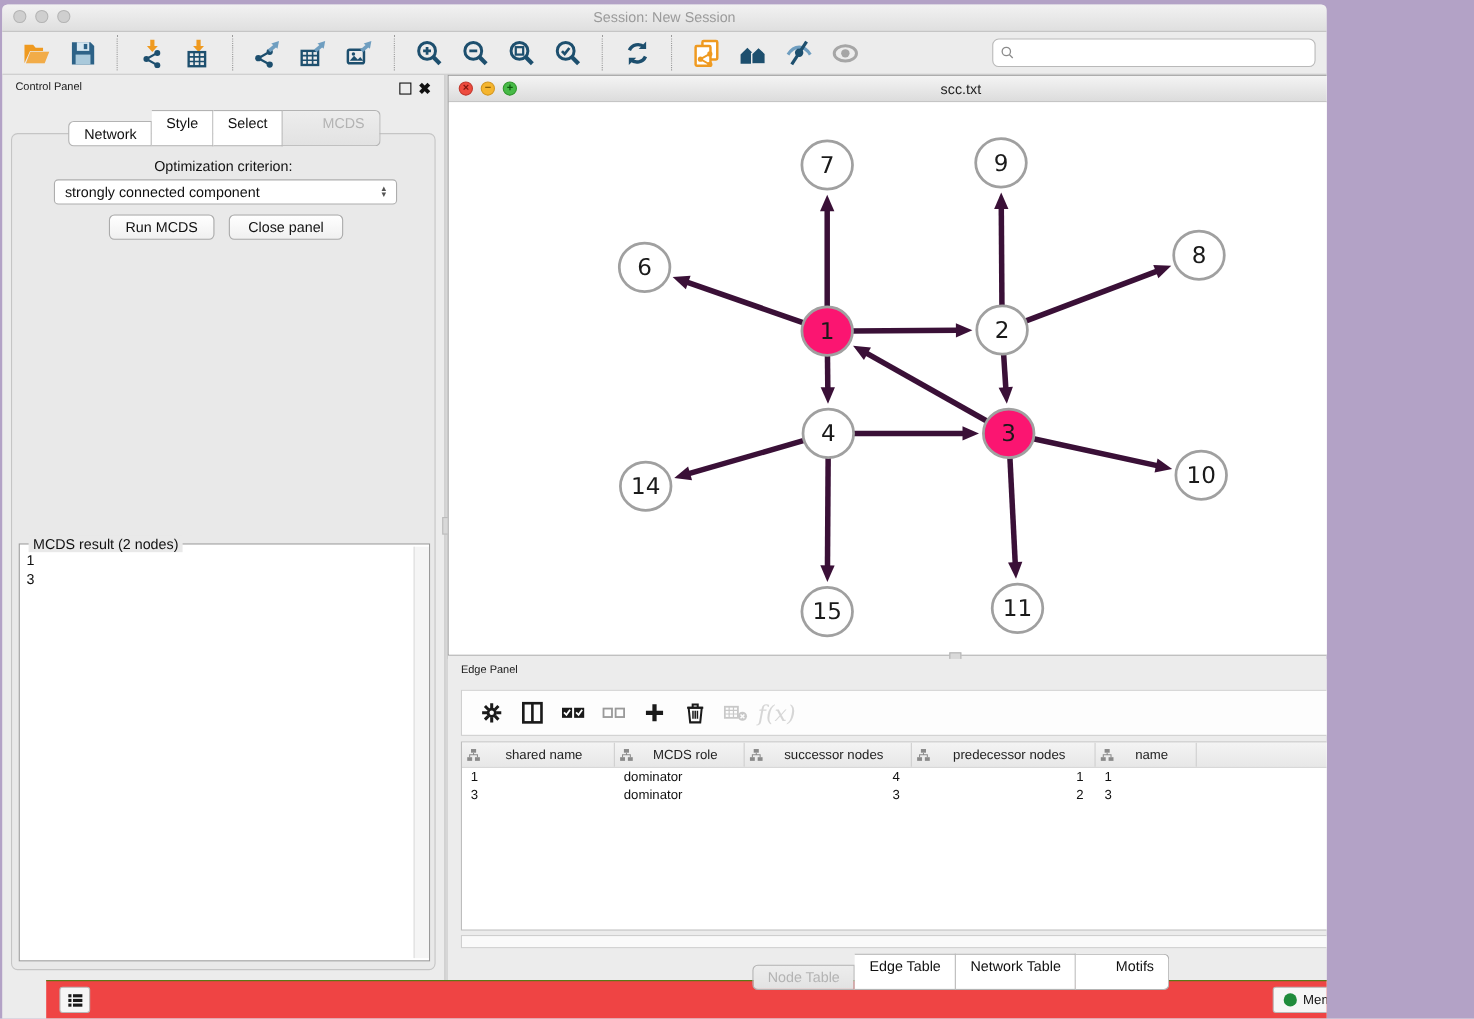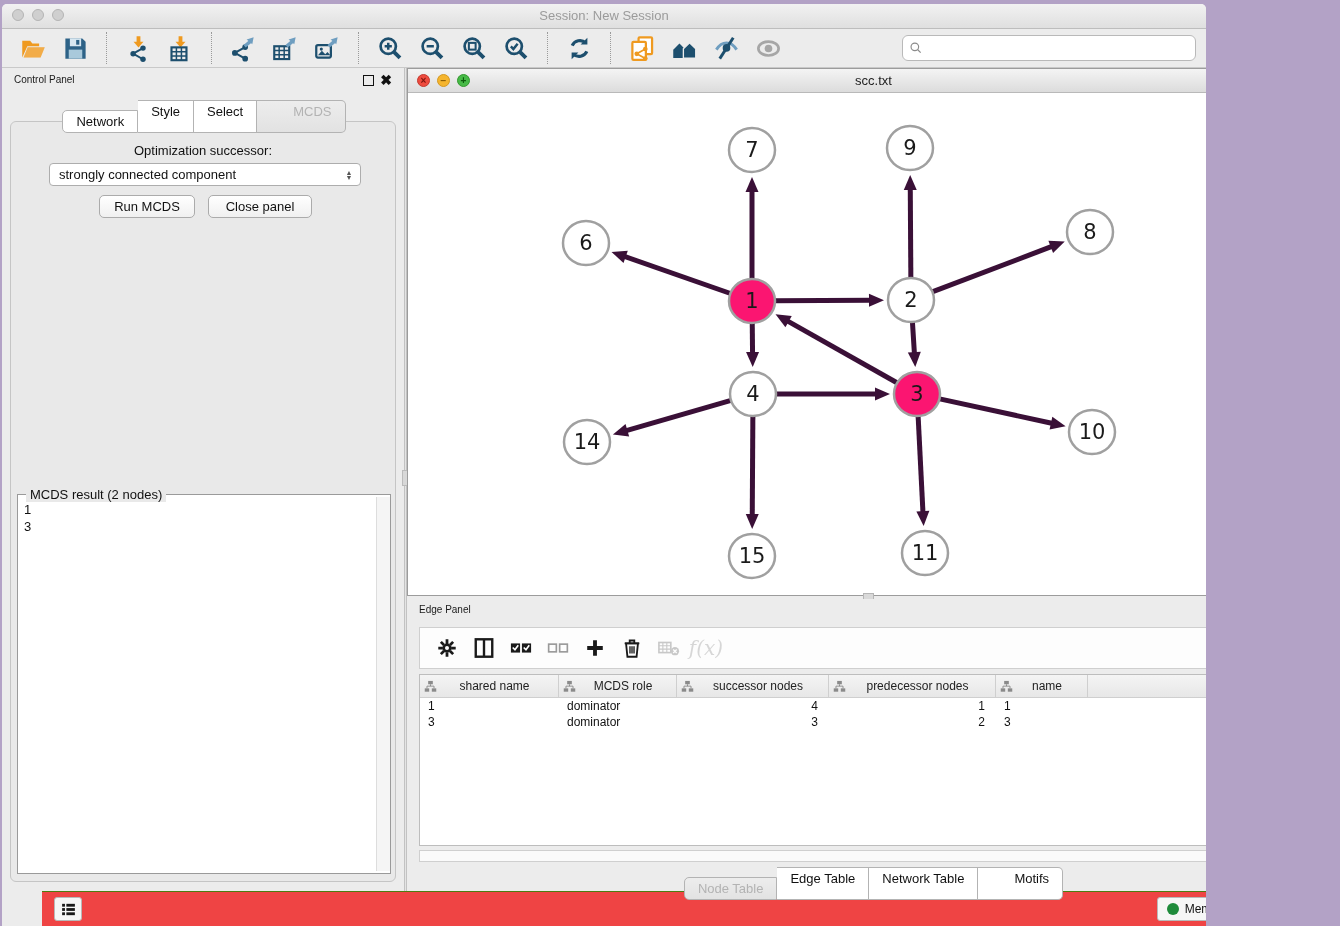--- a/index.html
+++ b/index.html
@@ -261,21 +261,21 @@
       <span class="ph-float"></span>
       <span class="ph-close">✖</span>
     </div>
     <div class="cp-tabs seg-tabs">
         <div class="seg-tab">Network</div>
         <div class="seg-tab">Style</div>
         <div class="seg-tab">Select</div>
         <div class="seg-tab active">MCDS</div>
       </div>
     <div class="cp-body">
-      <div class="opt-label">Optimization successor:</div>
+      <div class="opt-label">Optimization criterion:</div>
       <div class="select-box">
         <span class="sel-text">strongly connected component</span>
         <span class="stepper">
             <span>▲</span>
             <span>▼</span>
           </span>
       </div>
       <div class="btn run">Run MCDS</div>
       <div class="btn closep">Close panel</div>
       <div class="result-box">

